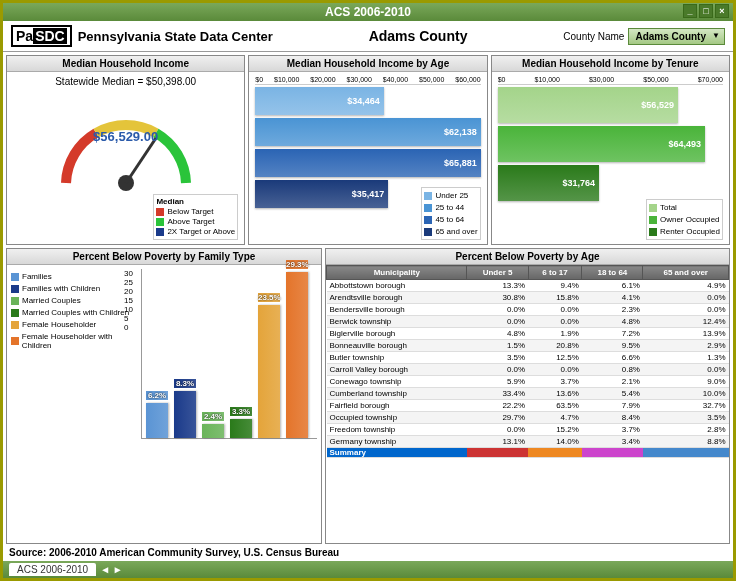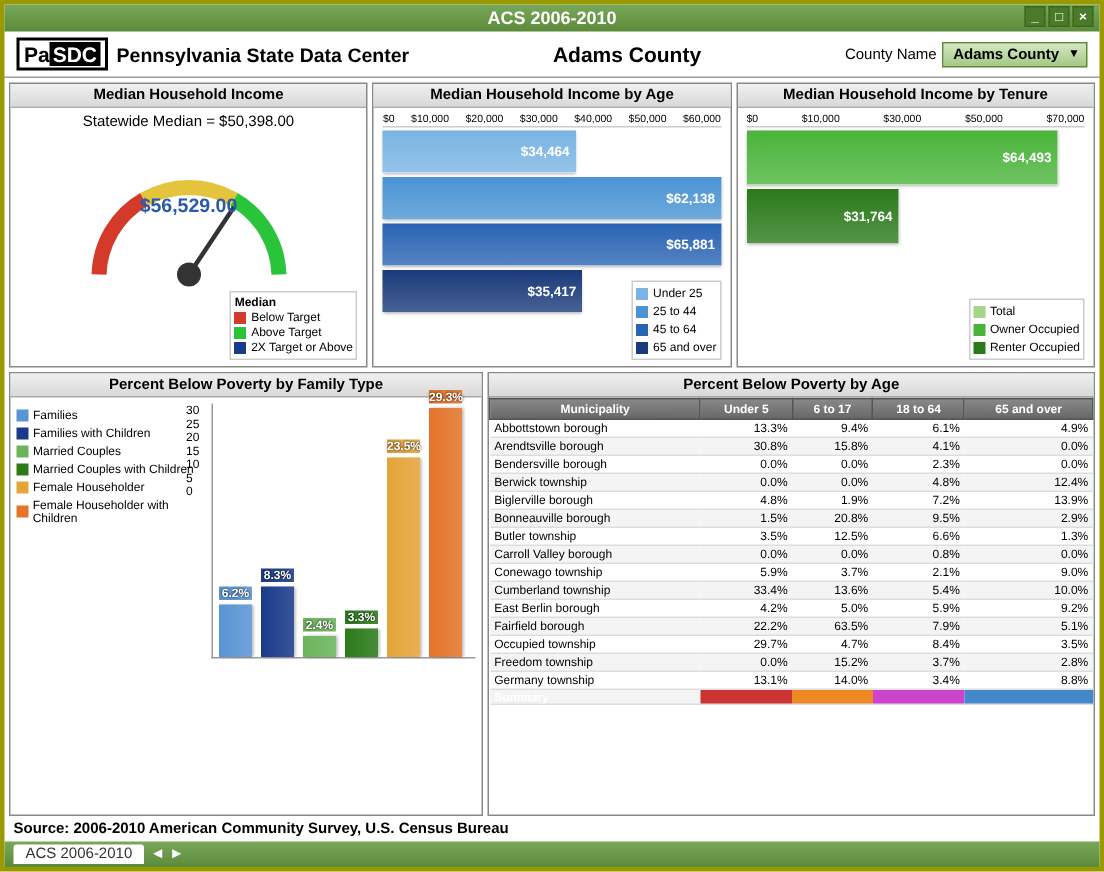--- a/index.html
+++ b/index.html
@@ -164,20 +164,23 @@
       <div class="hbar-chart">
         <div class="hbar-axis" id="ten-axis">
             <span>$0</span>
             <span>$10,000</span>
             <span>$30,000</span>
             <span>$50,000</span>
             <span>$70,000</span>
           </div>
         <div id="ten-bars">
             <div class="hbar-row" style="height:36px">
+              <div class="hbar" style="width:80%;background:linear-gradient(#a4d48a,#a4d48acc)">$56,529</div>
+            </div>
+            <div class="hbar-row" style="height:36px">
               <div class="hbar" style="width:92%;background:linear-gradient(#4ab43a,#4ab43acc)">$64,493</div>
             </div>
             <div class="hbar-row" style="height:36px">
               <div class="hbar" style="width:45%;background:linear-gradient(#2a7a1a,#2a7a1acc)">$31,764</div>
             </div>
           </div>
         <div class="hbar-leg" id="ten-leg">
             <div class="leg-item">
               <span class="leg-sw" style="background:#a4d48a"></span>
               <span>Total</span>
@@ -335,32 +338,25 @@
                 <td>9.0%</td>
               </tr>
               <tr>
                 <td>Cumberland township</td>
                 <td>33.4%</td>
                 <td>13.6%</td>
                 <td>5.4%</td>
                 <td>10.0%</td>
               </tr>
               <tr>
-                <td>East Berlin borough</td>
-                <td>4.2%</td>
-                <td>5.0%</td>
-                <td>5.9%</td>
-                <td>9.2%</td>
-              </tr>
-              <tr>
                 <td>Fairfield borough</td>
                 <td>22.2%</td>
                 <td>63.5%</td>
                 <td>7.9%</td>
-                <td>5.1%</td>
+                <td>32.7%</td>
               </tr>
               <tr>
                 <td>Occupied township</td>
                 <td>29.7%</td>
                 <td>4.7%</td>
                 <td>8.4%</td>
                 <td>3.5%</td>
               </tr>
               <tr>
                 <td>Freedom township</td>

